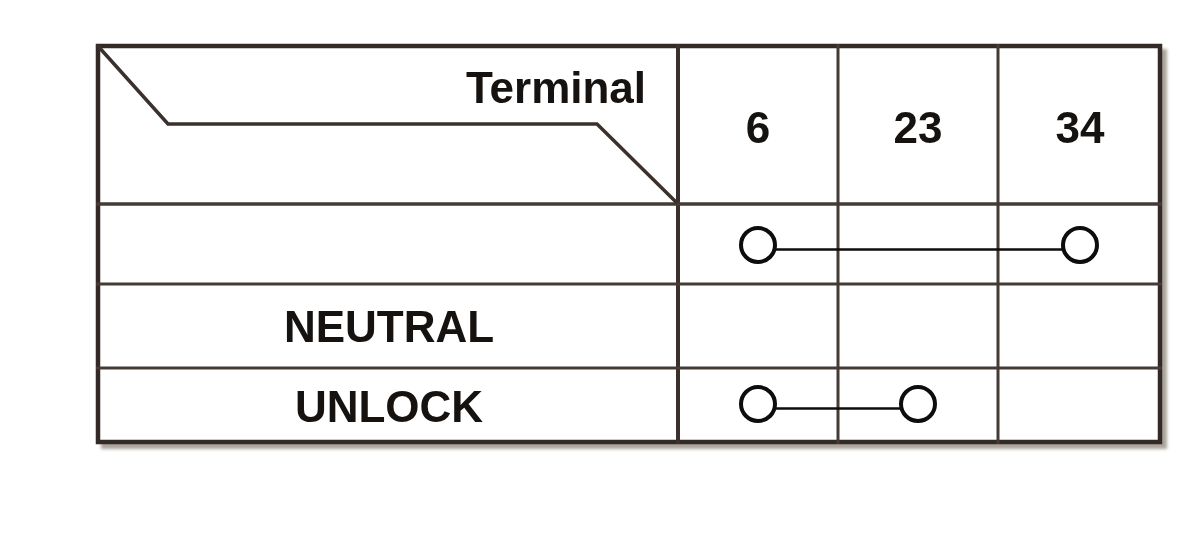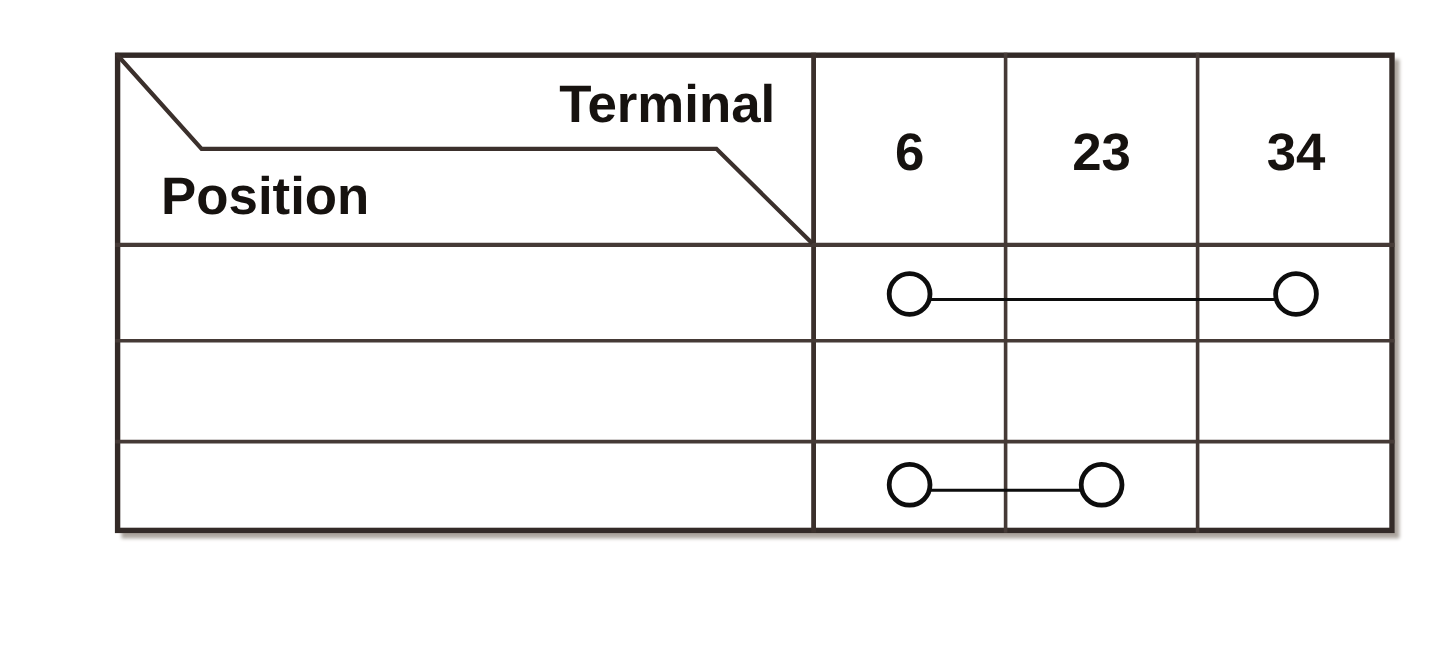--- a/index.html
+++ b/index.html
@@ -69,20 +69,21 @@
         <line x1="758" x2="1080" y1="249.5" y2="249.5" stroke="#0d0d0d" stroke-width="2.5"></line>
         <circle cx="758" cy="245" r="17" fill="#ffffff" stroke="#0d0d0d" stroke-width="4"></circle>
         <circle cx="1080" cy="245" r="17" fill="#ffffff" stroke="#0d0d0d" stroke-width="4"></circle>
         <line x1="758" x2="918" y1="408.5" y2="408.5" stroke="#0d0d0d" stroke-width="2.5"></line>
         <circle cx="758" cy="404" r="17" fill="#ffffff" stroke="#0d0d0d" stroke-width="4"></circle>
         <circle cx="918" cy="404" r="17" fill="#ffffff" stroke="#0d0d0d" stroke-width="4"></circle>
       </g>
   </svg>
 
   <div class="lbl" style="left:556px; top:88px;">Terminal</div>
-  <div class="lbl" style="left:221px; top:164px;">Position</div>
 
   <div class="lbl" style="left:758px; top:128px;">6</div>
   <div class="lbl" style="left:918px; top:128px;">23</div>
   <div class="lbl" style="left:1080px; top:128px;">34</div>
 
+  <div class="lbl" style="left:389px; top:327px;">NEUTRAL</div>
+  <div class="lbl" style="left:389px; top:407px;">UNLOCK</div>
 
 </div>
 
 </body></html>

